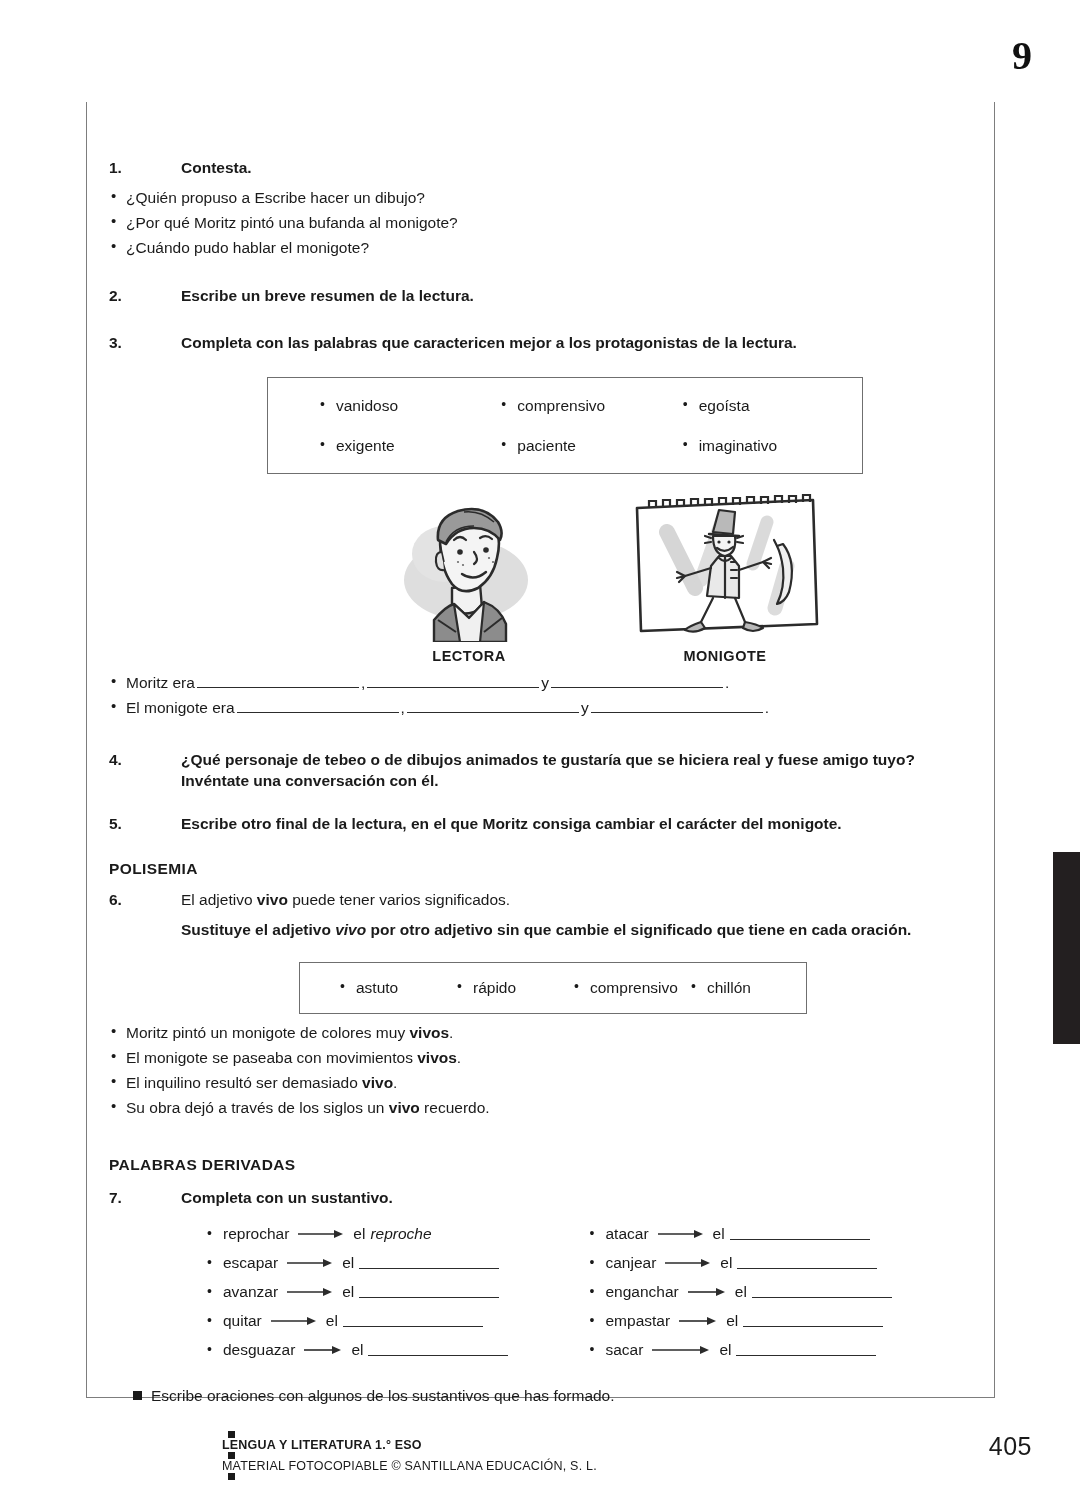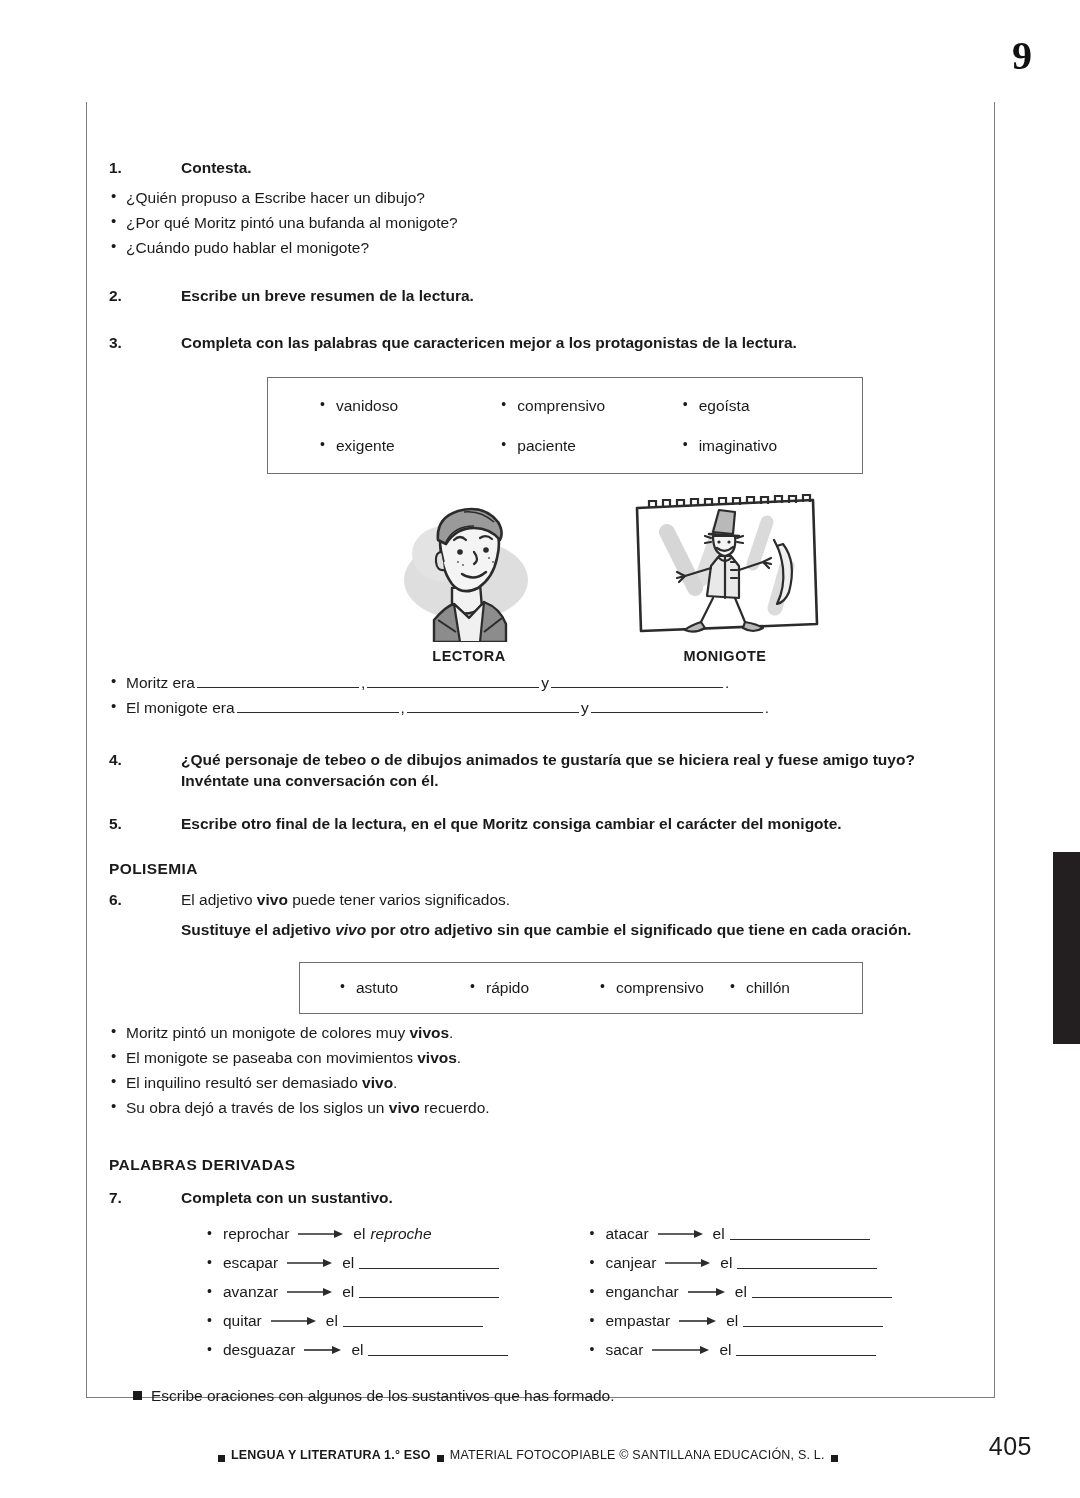--- a/index.html
+++ b/index.html
@@ -133,21 +133,21 @@
     font-size: 14px;
   }
   #wordbox-characters {
     margin: 24px 0 0 158px;
     width: 596px;
     padding: 20px 0 20px 50px;
   }
   #wordbox-characters .col { width: 182px; gap: 24px; }
   #wordbox-adjectives {
     margin: 22px 0 0 190px;
-    width: 564px;
+    width: 508px;
     padding: 17px 0 17px 38px;
   }
   #wordbox-adjectives .col { width: 130px; }
 
   
   .figures {
     display: flex;
     margin: 18px 0 0 0;
     padding-left: 232px;
   }
@@ -260,26 +260,27 @@
     position: absolute;
     left: 0;
     top: 1440px;
     width: 1080px;
     height: 30px;
     display: flex;
     align-items: center;
   }
   .footer .foot-inner {
     position: absolute;
-    left: 212px;
-    display: flex;
-    align-items: flex-end;
+    left: 222px;
+    display: flex;
+    align-items: flex-start;
     font-size: 12.5px;
     letter-spacing: .2px;
     white-space: nowrap;
+    flex-direction: column;
   }
   .footer .fsq {
     width: 7px;
     height: 7px;
     background: #1a1a1a;
     display: inline-block;
     margin: 0 6px;
     flex: none;
   }
   .footer .strong { font-weight: bold; }

